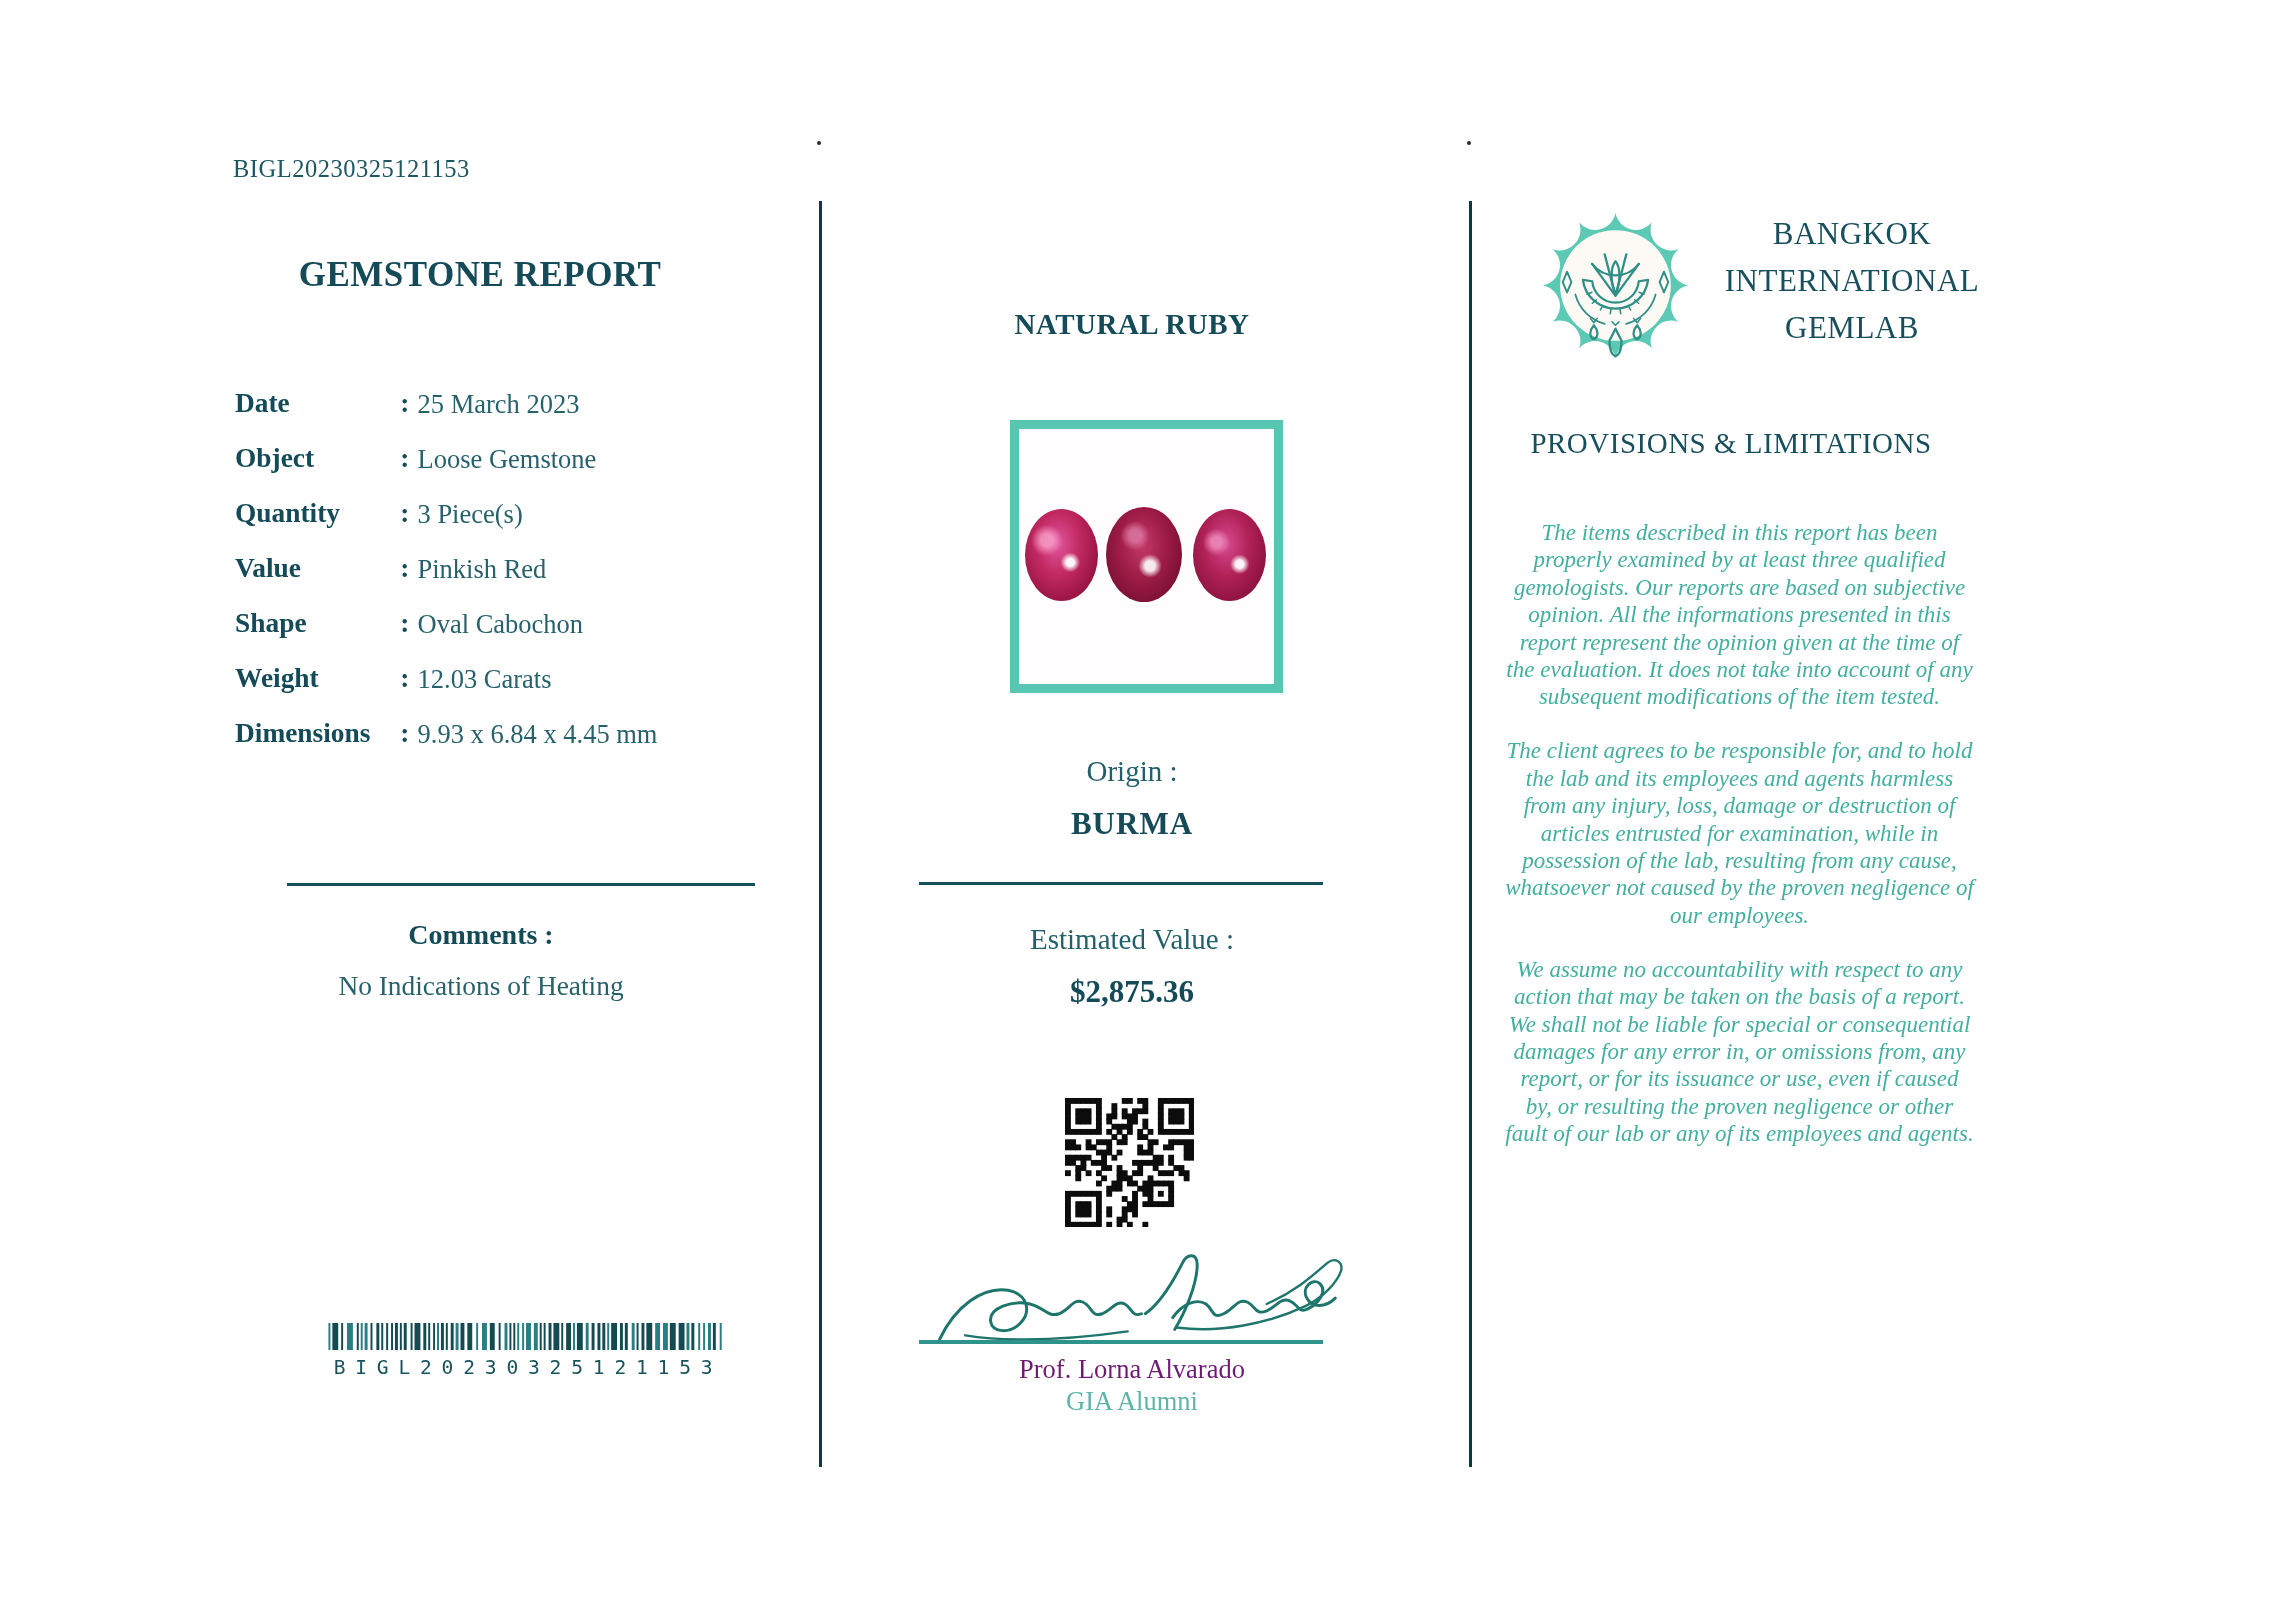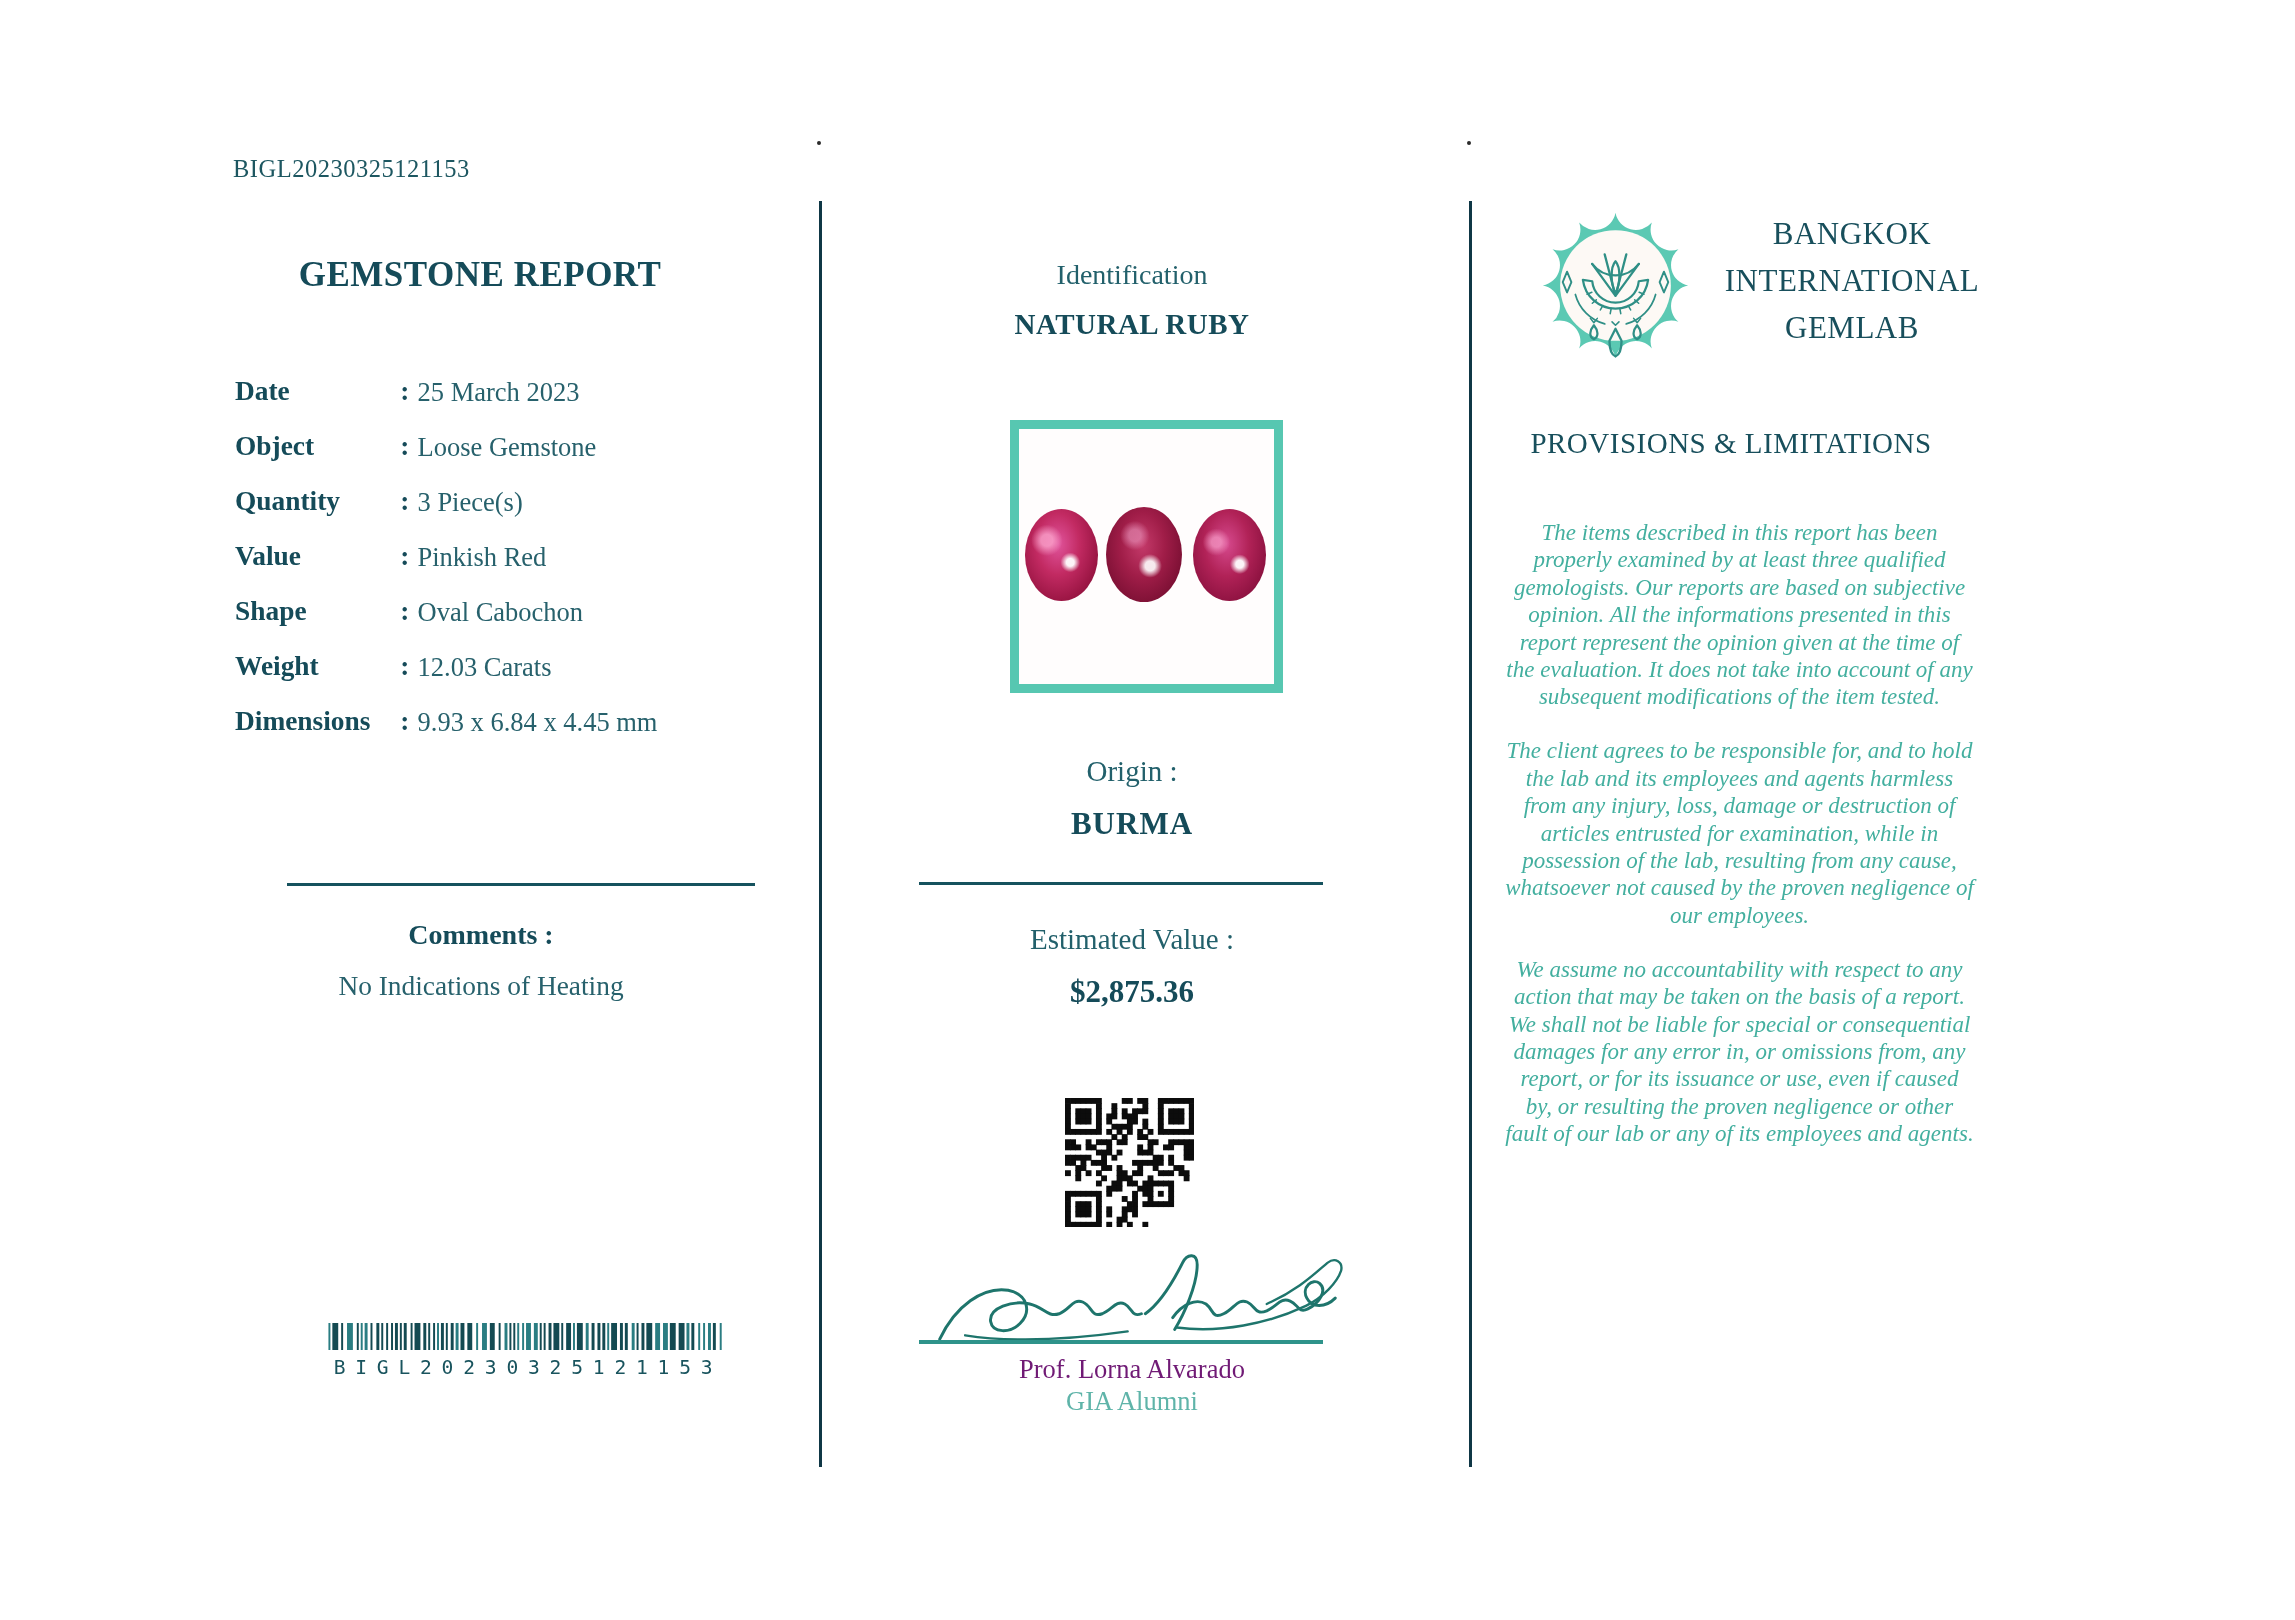--- a/index.html
+++ b/index.html
@@ -5,21 +5,21 @@
   html,body{margin:0;padding:0;background:#ffffff;}
   .page{position:relative;width:2296px;height:1544px;background:#ffffff;overflow:hidden;
         font-family:"Liberation Serif",serif;color:#17505c;}
   .abs{position:absolute;}
   .center{text-align:center;}
 
   
   .report-number{left:233px;top:155px;font-size:24.5px;letter-spacing:0.5px;color:#1d5761;}
   .gem-title{left:235px;top:255px;width:490px;font-size:35px;font-weight:bold;color:#154b59;letter-spacing:0.5px;}
   .detail-rows{left:235px;top:376px;width:480px;}
-  .detail-row{display:flex;height:55px;align-items:flex-start;}
+  .detail-row{display:flex;height:55px;align-items:center;}
   .detail-row .lbl{width:157px;font-size:27.4px;font-weight:bold;color:#154b59;}
   .detail-row .col{width:25.5px;font-size:27.4px;font-weight:bold;color:#154b59;text-align:center;}
   .detail-row .val{flex:1;font-size:26.5px;color:#27616c;padding-top:1px;}
   .details-divider{left:287px;top:883px;width:468px;height:2.9px;background:#16525e;}
   .comments-label{left:236px;top:919px;width:490px;font-size:28px;font-weight:bold;color:#154b59;}
   .comments-value{left:236px;top:971px;width:490px;font-size:27.4px;color:#27616c;text-align:center;}
   .barcode-wrap{left:328px;top:1323px;width:400px;}
   .barcode-text{width:400px;margin-top:2px;text-align:center;font-family:"DejaVu Sans Mono",monospace;
                 font-size:19.6px;letter-spacing:9.8px;color:#19545e;white-space:nowrap;}
 
@@ -190,21 +190,20 @@
         <rect x="400" y="0" width="2" height="28" fill="#2a7d82"></rect>
       </svg>
     <div class="barcode-text">BIGL20230325121153</div>
   </div>
 
   <div class="abs mark-dot one"></div>
   <div class="abs mark-dot two"></div>
   <div class="abs vdiv one"></div>
   <div class="abs vdiv two"></div>
 
-  <div class="abs mid ident-label center">Identification</div>
   <div class="abs mid ident-value center">NATURAL RUBY</div>
 
   <div class="abs gem-box">
     <div class="gem g1"></div>
     <div class="gem g2"></div>
     <div class="gem g3"></div>
   </div>
 
   <div class="abs mid origin-label center">Origin :</div>
   <div class="abs mid origin-value center">BURMA</div>

